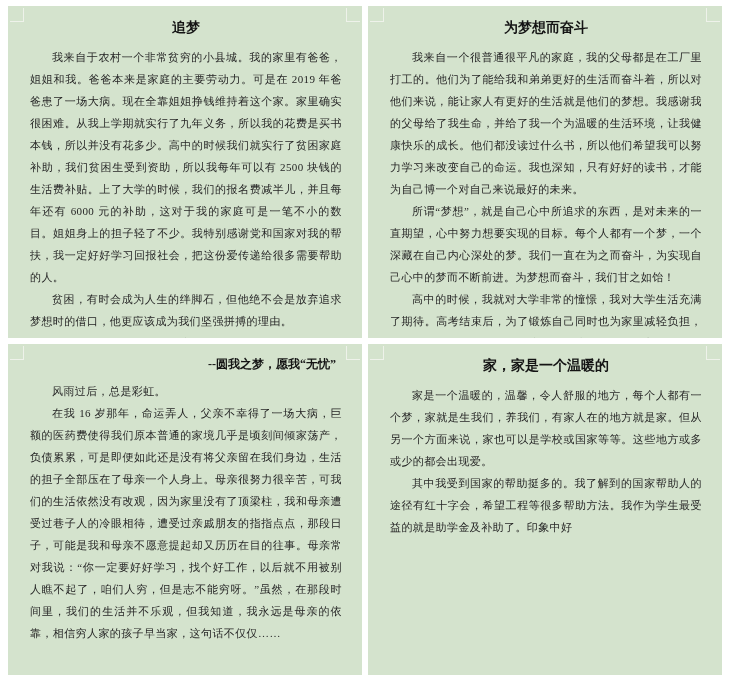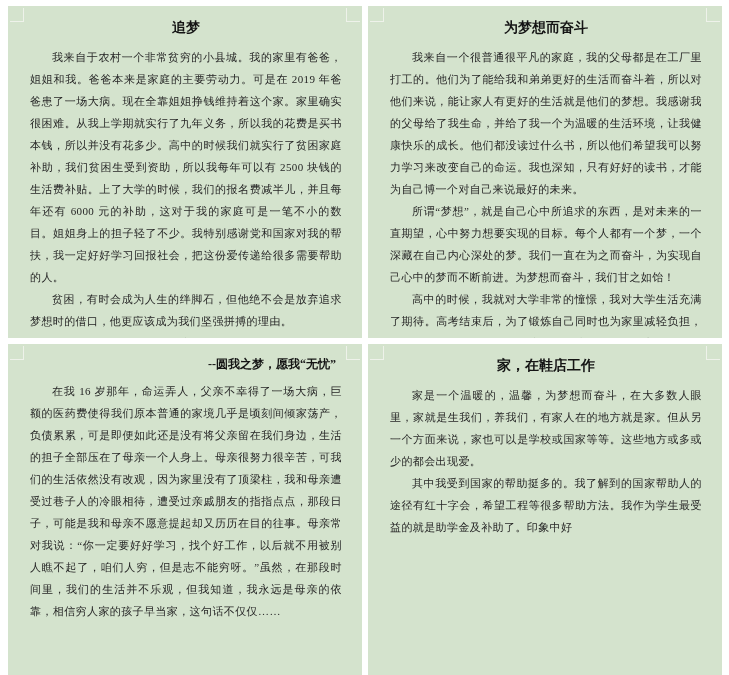--- a/index.html
+++ b/index.html
@@ -48,28 +48,29 @@
         <p class="para">所谓“梦想”，就是自己心中所追求的东西，是对未来的一直期望，心中努力想要实现的目标。每个人都有一个梦，一个深藏在自己内心深处的梦。我们一直在为之而奋斗，为实现自己心中的梦而不断前进。为梦想而奋斗，我们甘之如饴！</p>
         <p class="para">高中的时候，我就对大学非常的憧憬，我对大学生活充满了期待。高考结束后，为了锻炼自己同时也为家里减轻负担，我在外面找了个兼职，在鞋店工作，这是我开始步入社会。在这之前我以为学习每天已经很累了，不就是卖鞋嘛，肯定很简单。结果现实给我牢牢的上了一课，工作期间，每天都非常的累，站了一天的脚让我走路都很困难，这让我更深刻的感受到来父母的不易。不过庆幸的是我在这次兼职中得到了成长，也更能体会到父母挣钱的辛苦。</p>
       </div>
   </div>
 
   <div class="page page-bl">
     <span class="corner tr"></span>
     <span class="corner tl"></span>
     <div class="doc-subtitle">--圆我之梦，愿我“无忧”</div>
     <div>
+        <p class="para">风雨过后，总是彩虹。</p>
         <p class="para">在我 16 岁那年，命运弄人，父亲不幸得了一场大病，巨额的医药费使得我们原本普通的家境几乎是顷刻间倾家荡产，负债累累，可是即便如此还是没有将父亲留在我们身边，生活的担子全部压在了母亲一个人身上。母亲很努力很辛苦，可我们的生活依然没有改观，因为家里没有了顶梁柱，我和母亲遭受过巷子人的冷眼相待，遭受过亲戚朋友的指指点点，那段日子，可能是我和母亲不愿意提起却又历历在目的往事。母亲常对我说：“你一定要好好学习，找个好工作，以后就不用被别人瞧不起了，咱们人穷，但是志不能穷呀。”虽然，在那段时间里，我们的生活并不乐观，但我知道，我永远是母亲的依靠，相信穷人家的孩子早当家，这句话不仅仅……</p>
       </div>
   </div>
 
   <div class="page page-br">
     <span class="corner tr"></span>
     <span class="corner tl"></span>
-    <h1 class="doc-title">家，在鞋店工作</h1>
+    <h1 class="doc-title">家，家是一个温暖的</h1>
     <div>
-        <p class="para">家是一个温暖的，温馨，为梦想而奋斗，在大多数人眼里，家就是生我们，养我们，有家人在的地方就是家。但从另一个方面来说，家也可以是学校或国家等等。这些地方或多或少的都会出现爱。</p>
+        <p class="para">家是一个温暖的，温馨，令人舒服的地方，每个人都有一个梦，家就是生我们，养我们，有家人在的地方就是家。但从另一个方面来说，家也可以是学校或国家等等。这些地方或多或少的都会出现爱。</p>
         <p class="para">其中我受到国家的帮助挺多的。我了解到的国家帮助人的途径有红十字会，希望工程等很多帮助方法。我作为学生最受益的就是助学金及补助了。印象中好</p>
       </div>
 
   </div>
 
 </div>
 
 </body></html>

